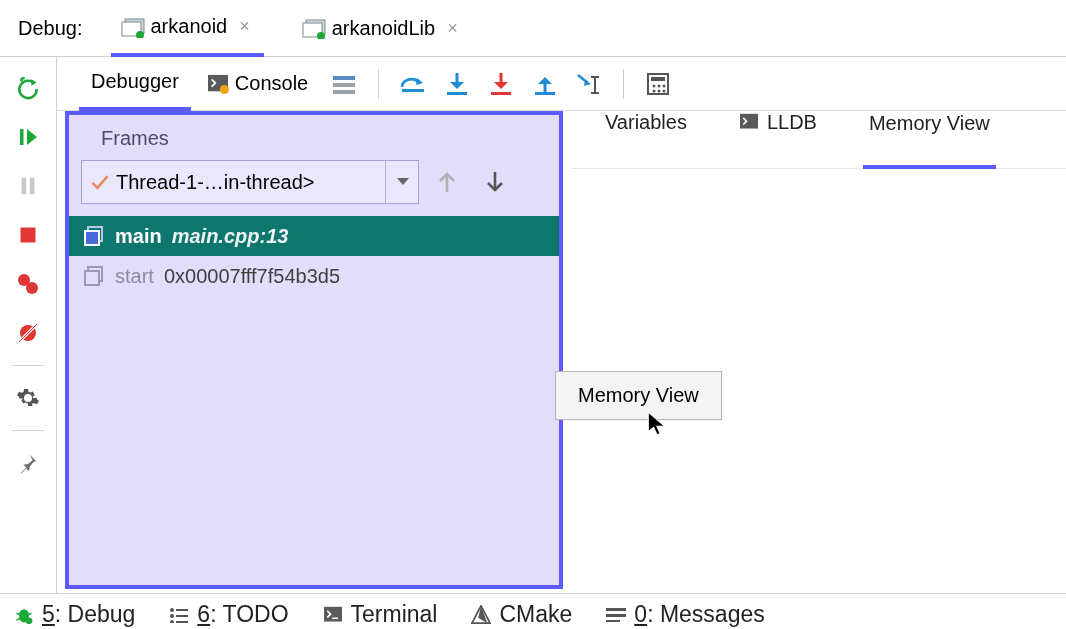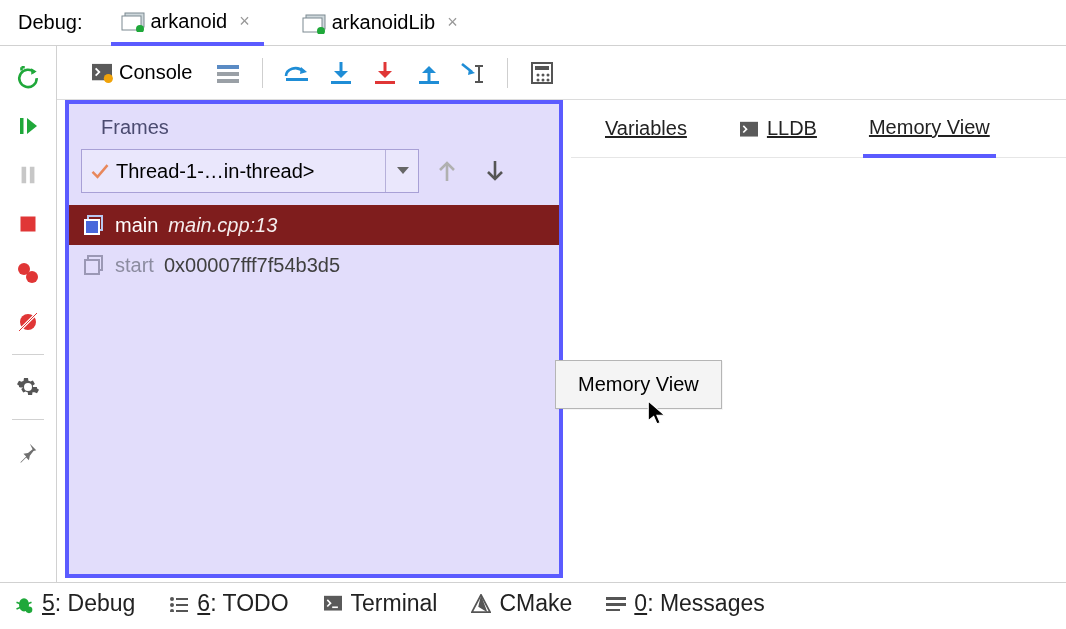--- a/index.html
+++ b/index.html
@@ -7,21 +7,21 @@
     margin: 0; padding: 0;
     width: 1066px; height: 629px;
     font-family: "Segoe UI", "Helvetica Neue", Arial, sans-serif;
     font-size: 20px;
     background: #fff;
     color: #000;
     overflow: hidden;
   }
   
   .topbar {
-    height: 46px;
+    height: 57px;
     border-bottom: 1px solid #d1d1d1;
     display: flex;
     align-items: center;
     padding-left: 18px;
     gap: 28px;
   }
   .topbar-label { color: #000; }
   .top-tab {
     display: flex; align-items: center; gap: 8px;
     height: 100%; padding: 15px 10px;
@@ -89,36 +89,36 @@
     font-size:20px;
     overflow:hidden;white-space:nowrap;
   }
   .thread-sel .chev{margin-left:auto;color:#555;border-left:1px solid #b6b0da;padding-left:10px;height:100%;display:flex;align-items:center;}
   .nav-arrow{width:40px;height:40px;display:flex;align-items:center;justify-content:center;color:#9f9f9f;}
   .frame-row{
     display:flex;align-items:center;gap:10px;
     height:40px;padding:0 14px;
     color:#4b4b70;
   }
-  .frame-row.sel{background:#7f1d1d;color:#fff;}
+  .frame-row.sel{background:#0f766e;color:#fff;font-weight:bold;}
   .frame-row .fic{width:22px;height:22px;display:inline-flex;}
   .frame-row .loc-i{font-style:italic;opacity:.92;}
   .frame-row.dim .name{color:#8c8ca0;}
   .frame-row.dim .addr{color:#404040;}
   .right-pane{
     flex:1;
     display:flex;flex-direction:column;
   }
   .right-tabs{
     display:flex;align-items:flex-end;gap:40px;
     height:58px;
     padding-left:28px;
     border-bottom:1px solid #e6e6e6;
   }
-  .rtab{display:flex;align-items:center;gap:8px;height:100%;padding:0 6px;color:#222;text-decoration:underline;}
+  .rtab{display:flex;align-items:flex-start;gap:8px;height:100%;padding:0 6px;color:#222;}
   .rtab.lldb svg{margin-top:2px}
   .rtab.active{border-bottom:4px solid #5b5bff;margin-bottom:-1px;}
   
   .ctx-popup{
     position:absolute;
     left:498px; top:260px;
     border:1px solid #b5b5b5;
     background:#f4f4f4;
     box-shadow:1px 1px 0 rgba(0,0,0,.04);
     padding:12px 22px;
@@ -225,20 +225,23 @@
     <div class="sbtn">
       <svg width="22" height="22" viewBox="0 0 24 24" fill="#6f6f6f">
           <path d="M14 3l7 7-3 1-4 5-1 5-3-3-6 6 0-1 6-6-3-3 5-1 5-4z"></path>
         </svg>
     </div>
   </div>
 
   <div class="content">
 
     <div class="toolbar">
+      <div class="tool-btn tab-active">
+        <span>Debugger</span>
+      </div>
       <div class="tool-btn">
         <span>
           <svg width="22" height="20" viewBox="0 0 24 22">
               <rect x="1" y="1" width="22" height="18" fill="#5a5a5a"></rect>
               <path d="M5 6l4 4-4 4" stroke="#fff" stroke-width="2" fill="none"></path>
               <circle cx="19" cy="17" r="5" fill="#f0a30a"></circle>
               <path d="M19 14v4l2 1" stroke="#fff" stroke-width="1" fill="none" opacity="0"></path>
               <path d="M16 17l3 3 3-3" fill="#fff" opacity="0"></path>
               <path d="M19 14v6M16 17l3 3 3-3" stroke="#fff" stroke-width="1.4" fill="none" opacity="0"></path>
             </svg>

